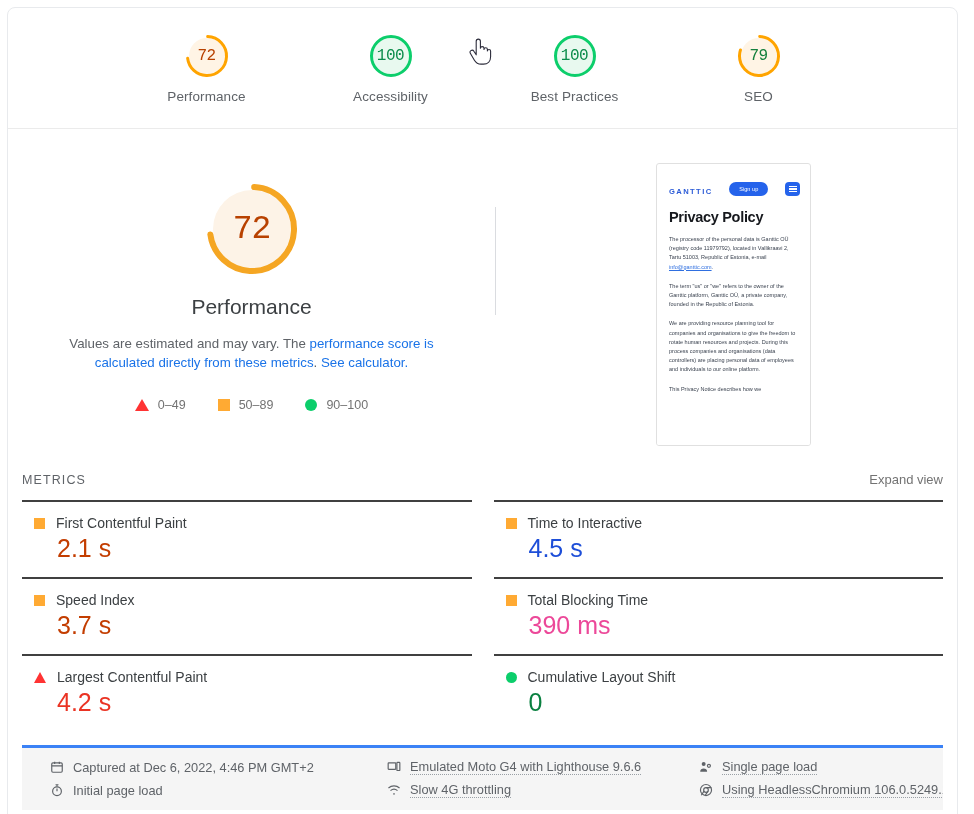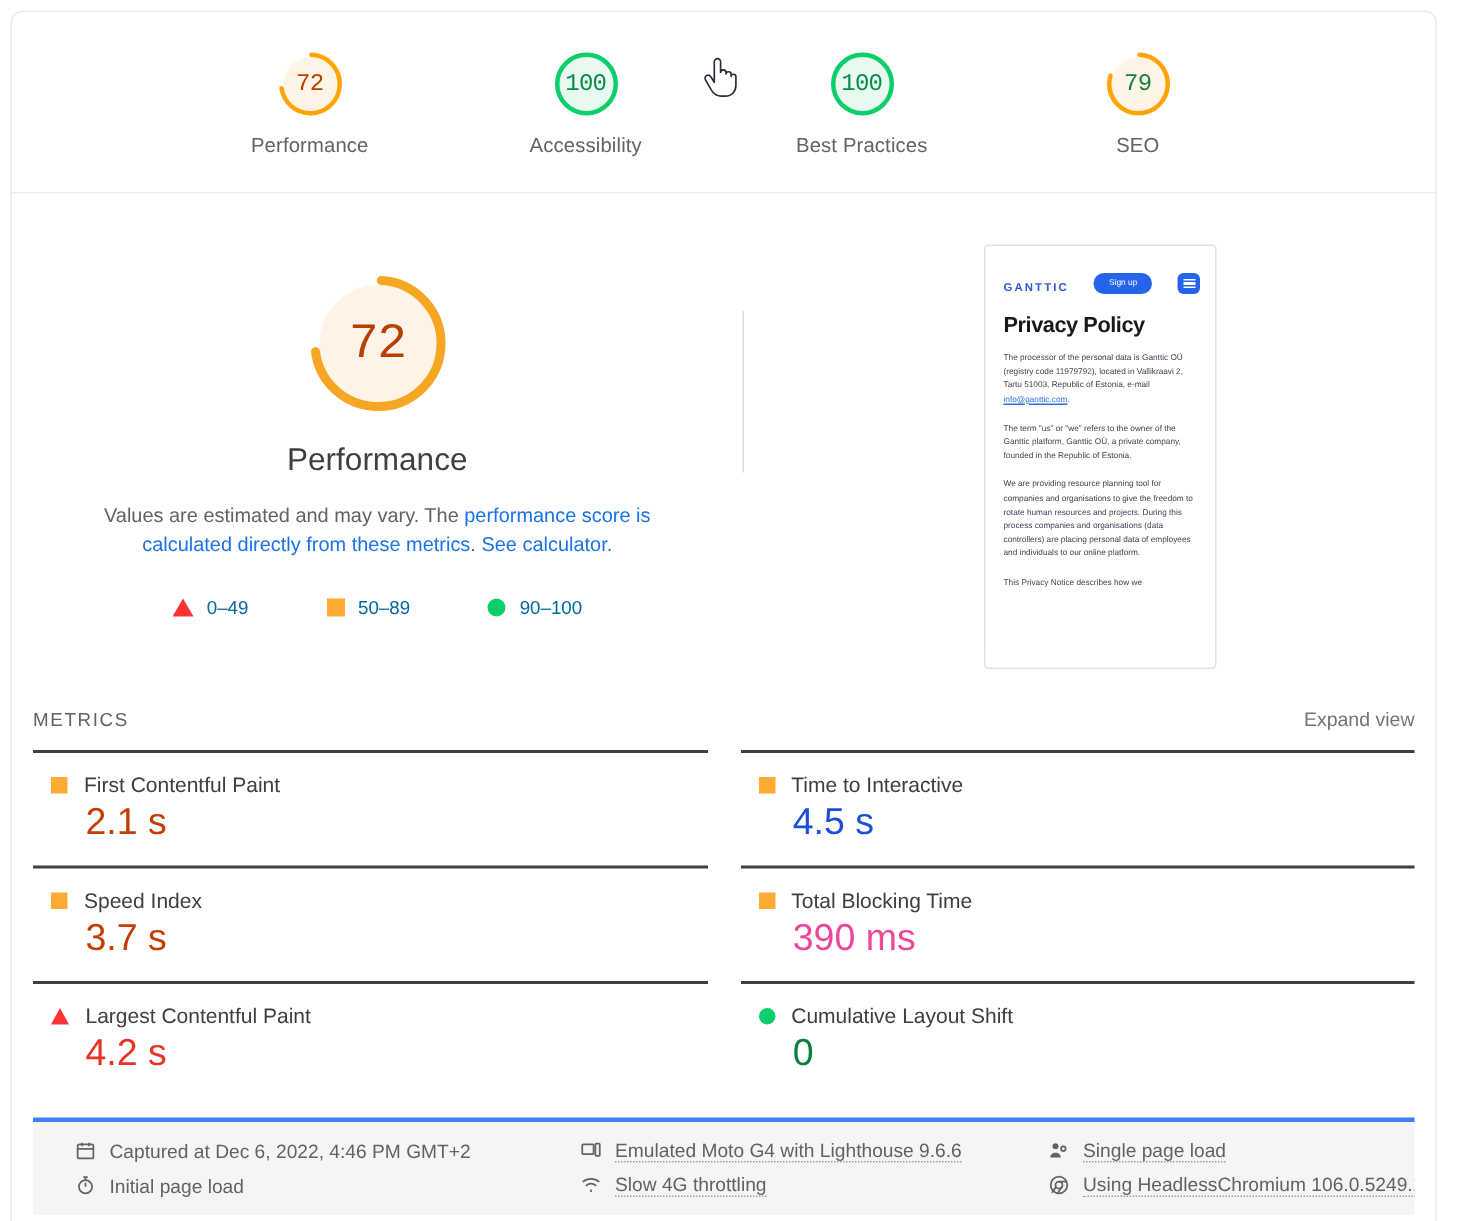--- a/index.html
+++ b/index.html
@@ -105,23 +105,23 @@
     text-align: center;
     font-size: 13.3px;
     line-height: 19px;
     color: #5f6368;
   }
   .perf-desc a { color: #1a73e8; text-decoration: none; }
   .legend {
     margin-top: 26px;
     display: flex;
     align-items: center;
-    gap: 52px;
+    gap: 32px;
     font-size: 12.5px;
-    color: #0369a1;
+    color: #737373;
   }
   .legend-item { display: flex; align-items: center; gap: 9px; }
   .sw-tri {
     width: 0; height: 0;
     border-left: 7px solid transparent;
     border-right: 7px solid transparent;
     border-bottom: 12px solid #f33;
   }
   .sw-sq { width: 12px; height: 12px; background: #fa3; }
   .sw-ci { width: 12px; height: 12px; border-radius: 50%; background: #0cce6b; }

